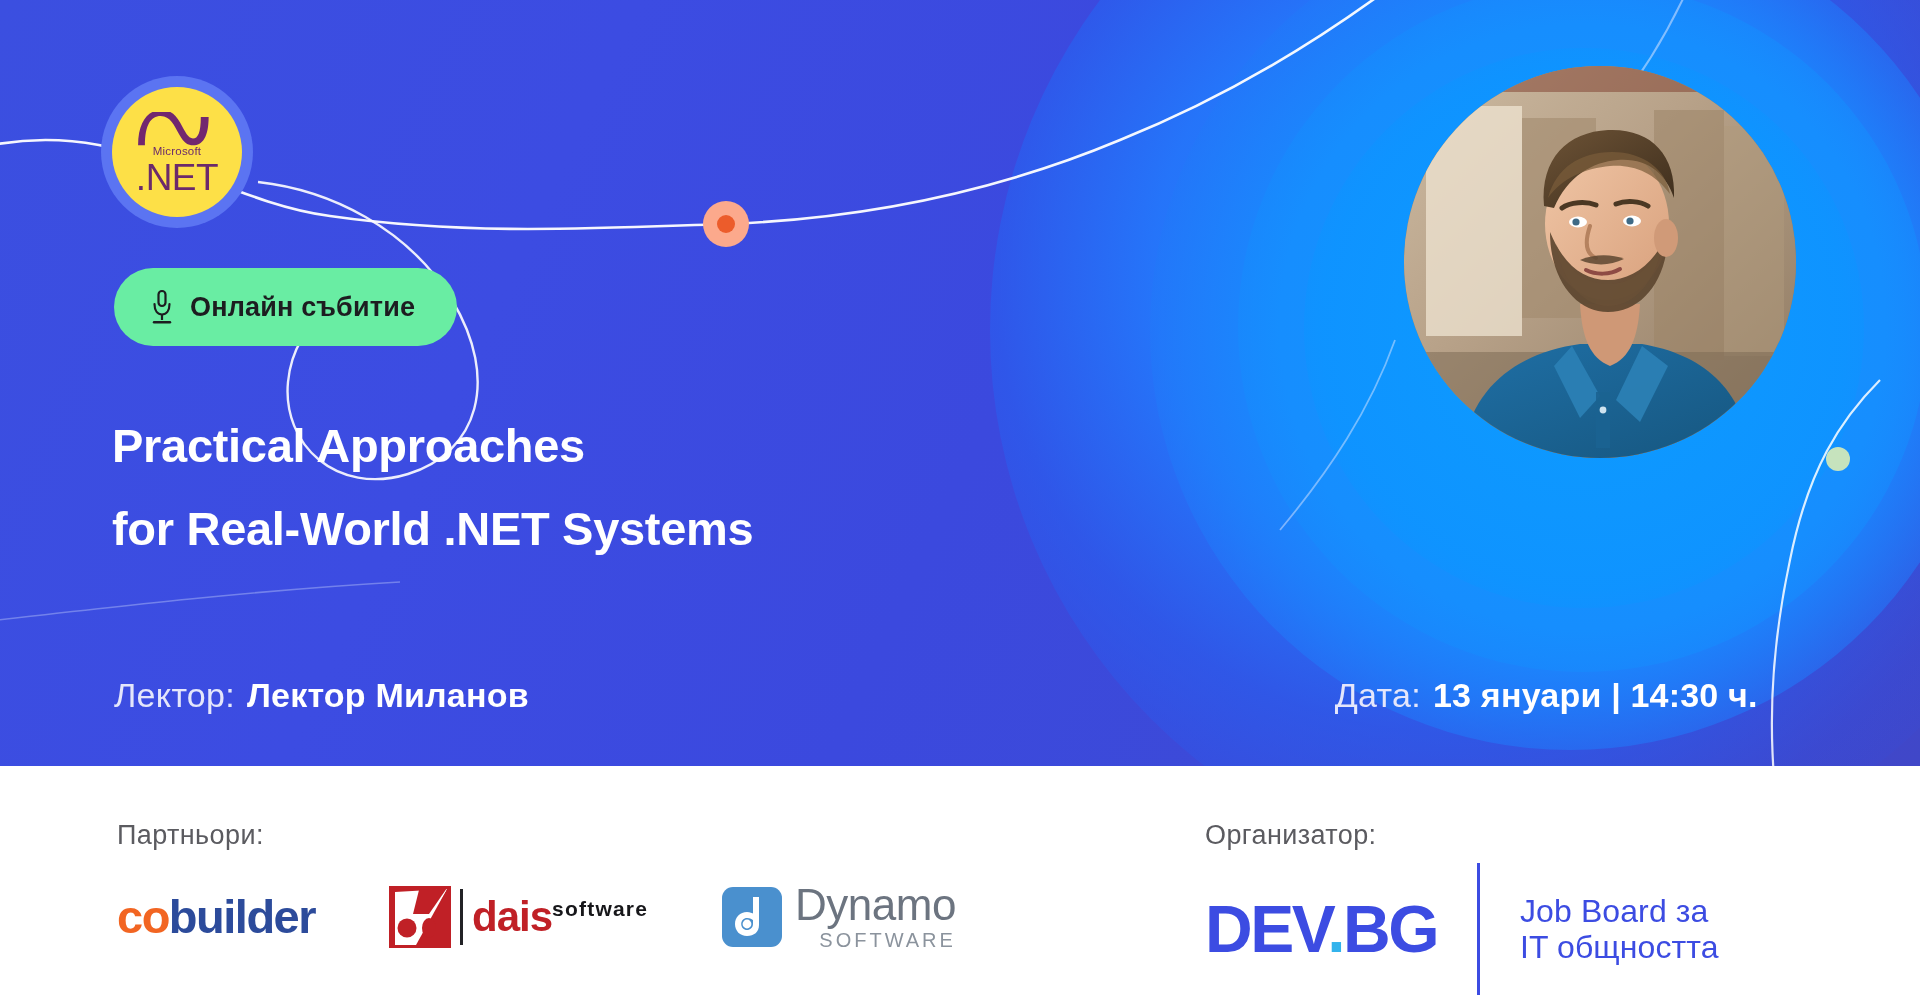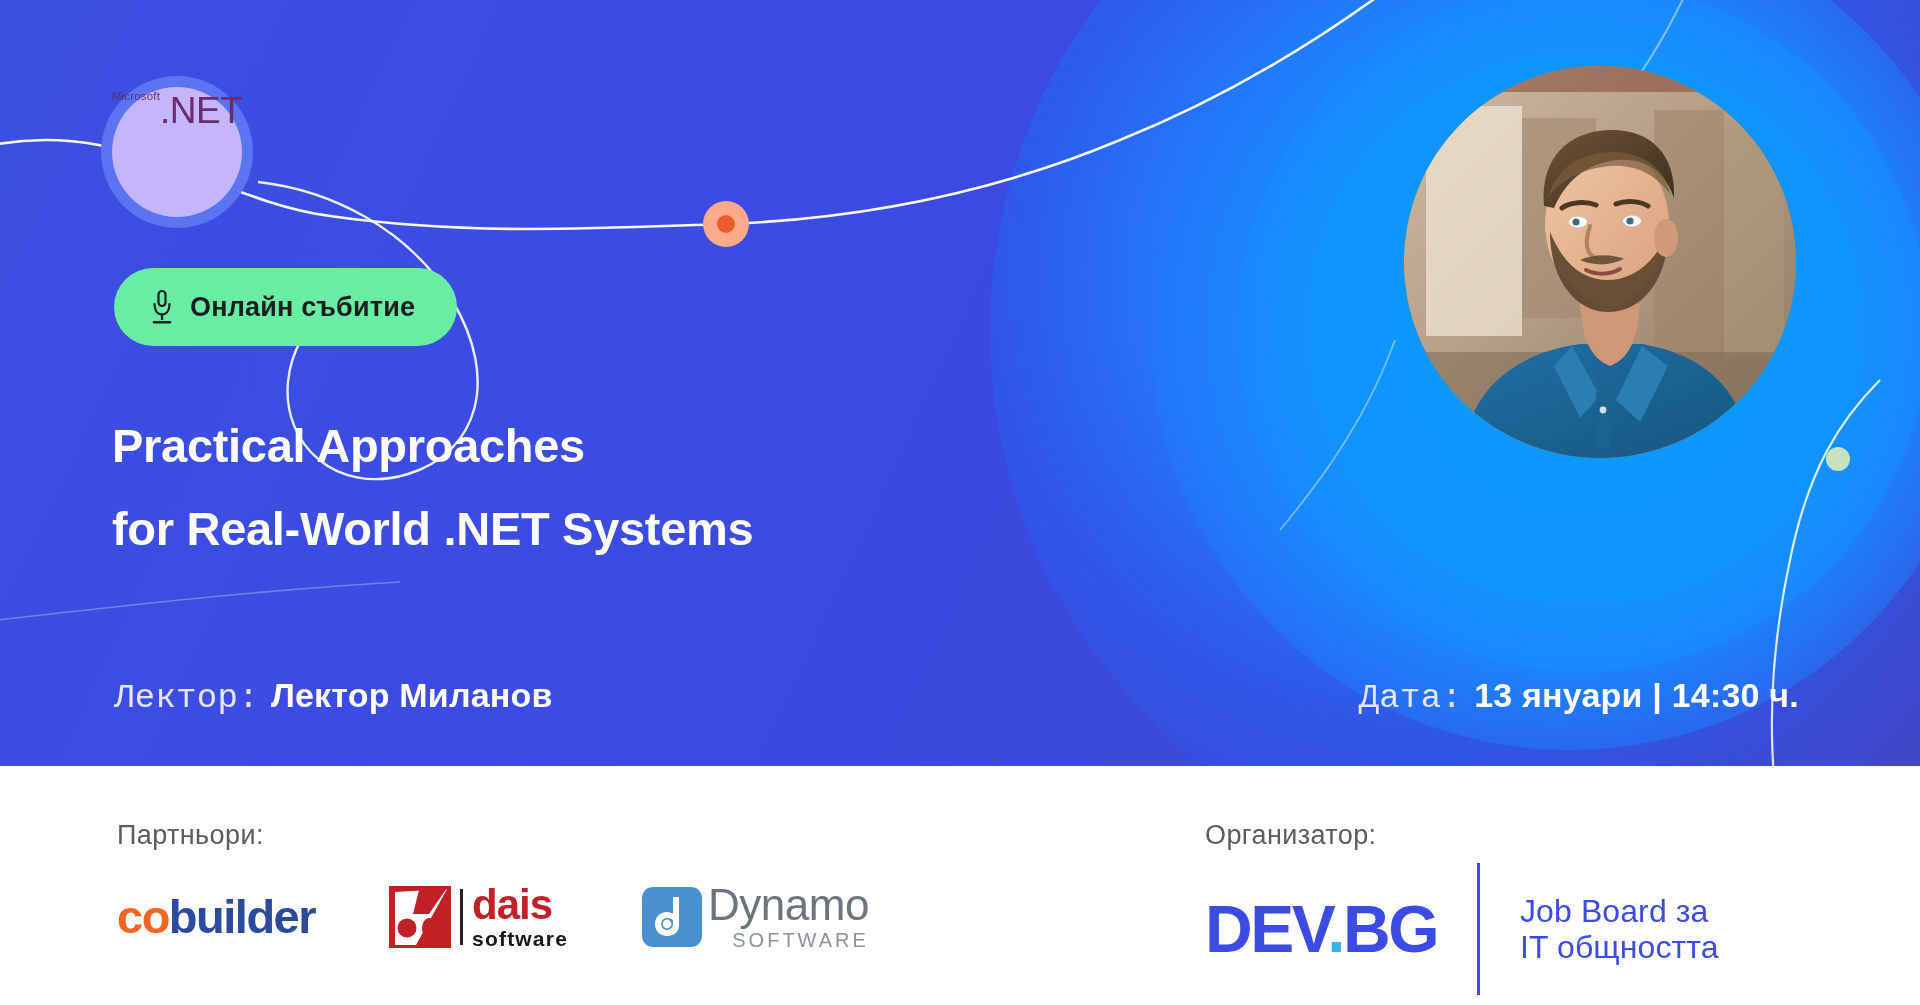--- a/index.html
+++ b/index.html
@@ -80,23 +80,23 @@
     left:101px; top:76px;
     width:152px; height:152px;
     border-radius:50%;
     background:#5b74f2;
     display:flex; align-items:center; justify-content:center;
     box-shadow:0 0 0 0 rgba(0,0,0,0);
   }
   .net-inner{
     width:130px; height:130px;
     border-radius:50%;
-    background:#c4b5fd;
-    display:flex; flex-direction:row;
-    align-items:flex-start; justify-content:center;
+    background:#fde047;
+    display:flex; flex-direction:column;
+    align-items:center; justify-content:center;
     padding-top:4px;
   }
   .net-swoosh{ width:78px; height:36px; display:block; margin-bottom:-2px; }
   .net-ms{
     font-family:"Liberation Sans", sans-serif;
     font-size:11.5px; color:#6b2a6b; letter-spacing:0.2px;
     line-height:1;
   }
   .net-dotnet{
     font-family:"Liberation Sans", sans-serif;
@@ -144,21 +144,21 @@
   .meta{
     position:absolute;
     left:114px; top:676px;
     width:1360px;
     display:flex;
     align-items:baseline;
   }
   .meta-block{ display:flex; align-items:baseline; white-space:nowrap; }
   .meta-block.date{ margin-left:806px; }
   .meta-key{
-    font-family:Liberation Mono, monospace;
+    font-family:Liberation Sans, sans-serif;
     font-weight:normal;
     font-size:34px;
     color:#e4e6fb;
     letter-spacing:0.3px;
     text-align:right;
   }
   .meta-val{
     font-family:"Liberation Sans", sans-serif;
     font-weight:bold;
     font-size:34px;
@@ -235,35 +235,35 @@
     line-height:1;
     white-space:nowrap;
   }
   .logo-cobuilder .co{ color:#f26522; }
   .logo-cobuilder .builder{ color:#2c4b9b; }
 
   
   .logo-dais{ display:flex; align-items:center; gap:9px; }
   .dais-mark{ width:62px; height:62px; display:block; }
   .dais-bar{ width:3px; height:56px; background:#222226; }
-  .dais-text{ display:flex; flex-direction:column; line-height:1; }
+  .dais-text{ display:flex; line-height:1; }
   .dais-word{
     font-family:"Liberation Sans", sans-serif;
     font-weight:bold; font-size:42px;
     color:#c02026; letter-spacing:-1px;
   }
   .dais-sub{
     font-family:"Liberation Sans", sans-serif;
     font-weight:bold; font-size:21px;
     color:#17171a; letter-spacing:1.2px;
     margin-top:2px;
   }
 
   
-  .logo-dynamo{ display:flex; align-items:center; gap:6px; }
+  .logo-dynamo{ display:flex; align-items:center; gap:13px; }
   .dyn-mark{
     width:60px; height:60px; border-radius:11px;
     background:#4a90ce;
     display:flex; align-items:center; justify-content:center;
   }
   .dyn-mark svg{ display:block; width:40px; height:44px; }
   .dyn-text{ display:flex; flex-direction:column; line-height:1; }
   .dyn-word{
     font-family:"Liberation Sans", sans-serif;
     font-weight:normal; font-size:44px;

